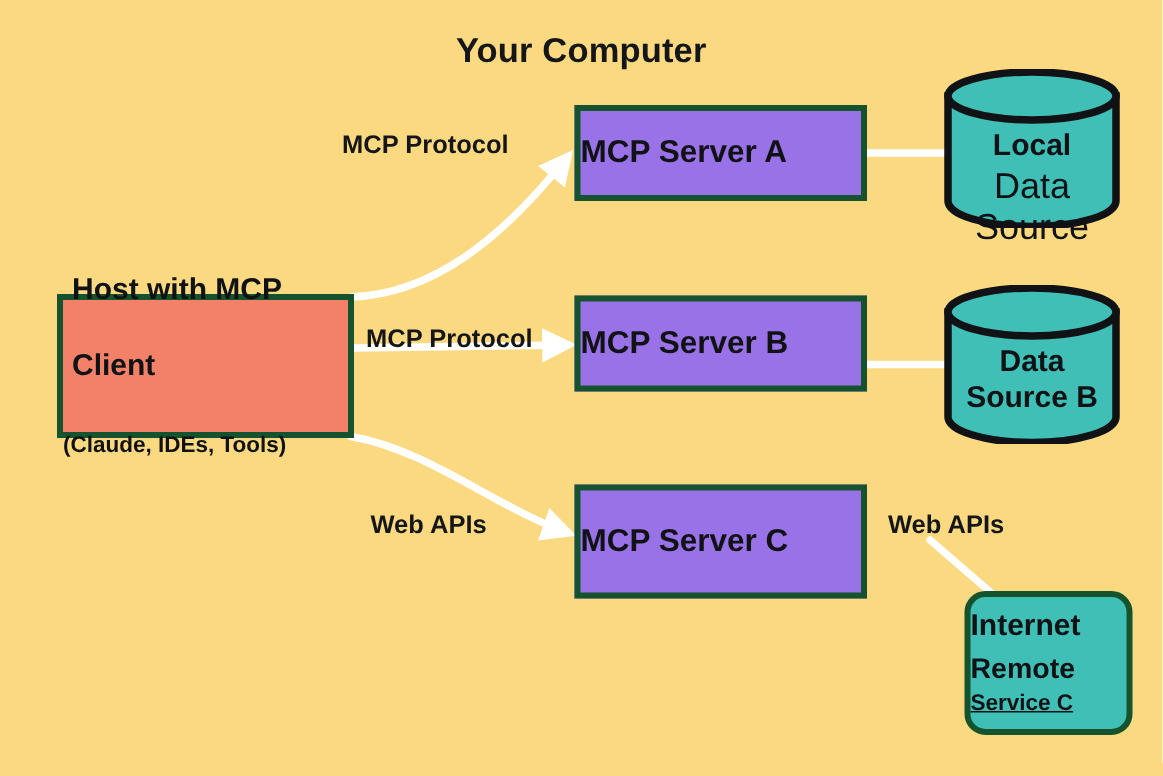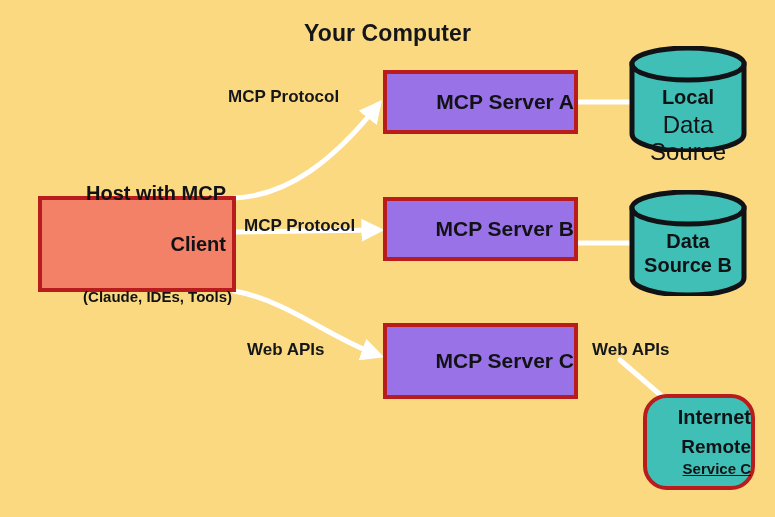--- a/index.html
+++ b/index.html
@@ -35,24 +35,24 @@
     font-size: 23px;
     font-weight: bold;
     color: #15161a;
     letter-spacing: 0.1px;
   }
 
   
   .node {
     position: absolute;
     box-sizing: border-box;
-    border: 4px solid #b91c1c;
+    border: 4px solid #14532d;
     display: flex;
     flex-direction: column;
-    align-items: flex-end;
+    align-items: flex-start;
     justify-content: center;
     text-align: center;
     color: #111215;
     line-height: 1.15;
   }
 
   .host-box {
     background: #f28168;
     gap: 28px;
   }
@@ -97,22 +97,21 @@
     font-weight: bold;
   }
   .cyl-line-2 {
     font-size: 24px;
     font-weight: normal;
   }
 
   
   .internet-box {
     background: #3fbfb5;
-    border-radius: 24px;
-    padding-left: 13px;
+    border-radius: 14px;
   }
   .net-line-1 {
     font-size: 20px;
     font-weight: bold;
   }
   .net-line-2 {
     font-size: 19px;
     font-weight: bold;
     margin-top: 7px;
   }

